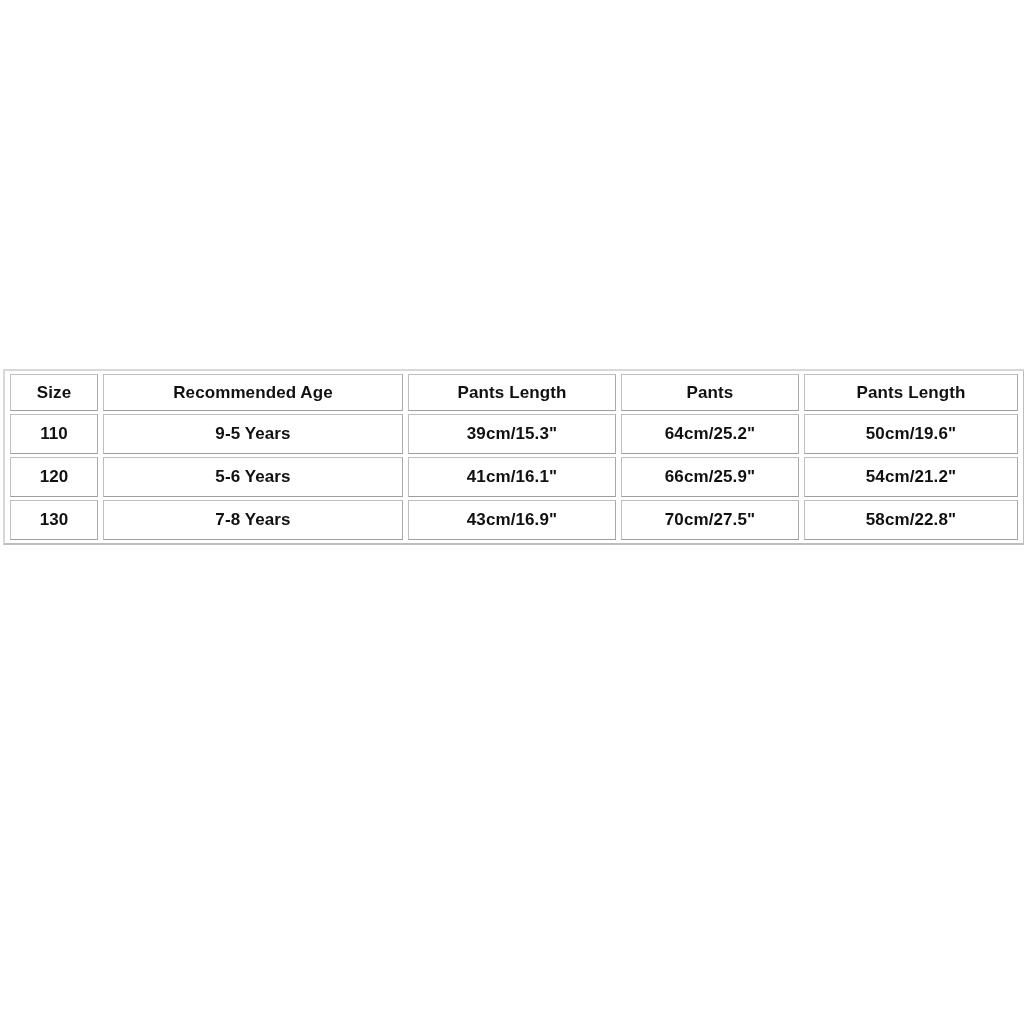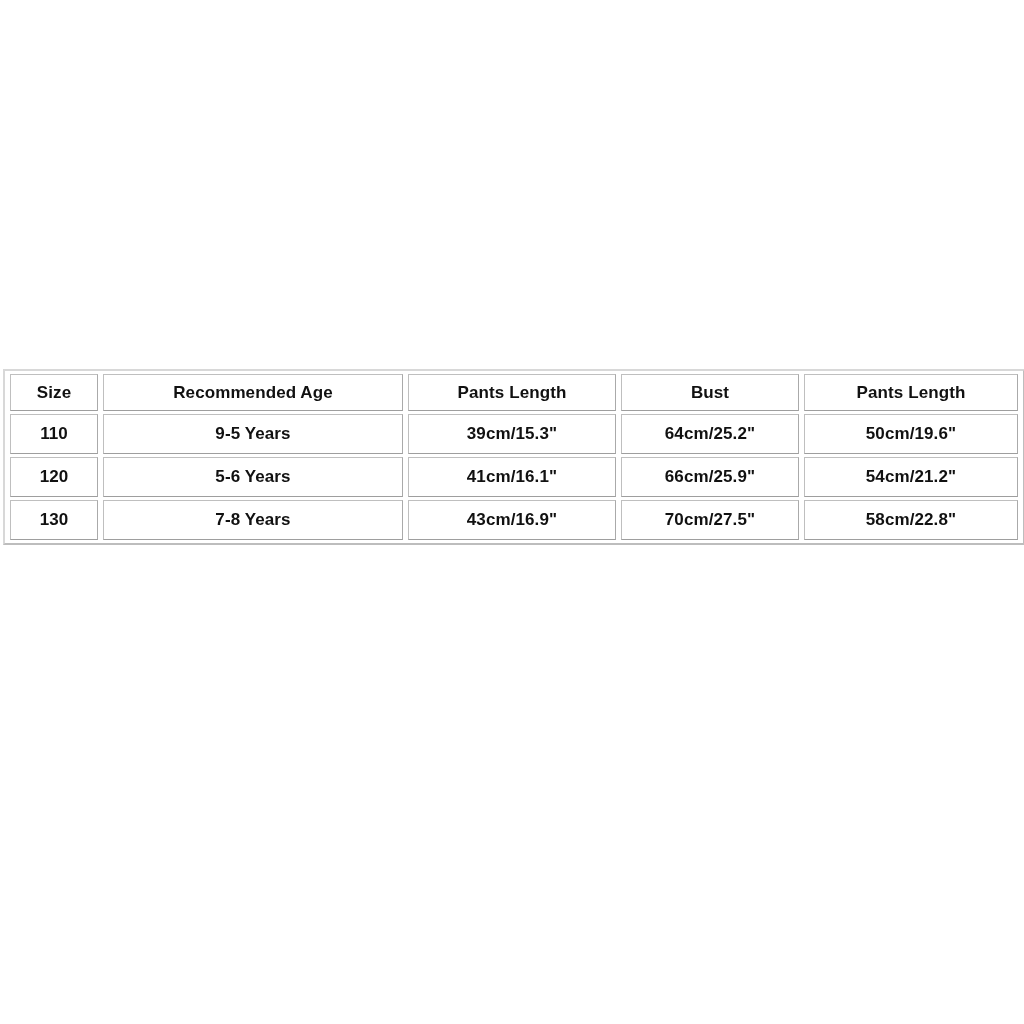--- a/index.html
+++ b/index.html
@@ -89,21 +89,21 @@
       <col class="c-age">
       <col class="c-tops">
       <col class="c-bust">
       <col class="c-pants">
     </colgroup>
     <thead>
       <tr>
         <th>Size</th>
         <th>Recommended Age</th>
         <th>Pants Length</th>
-        <th>Bust</th>
+        <th>Pants</th>
         <th>Pants Length</th>
       </tr>
     </thead>
     <tbody>
       <tr>
         <td class="cell-size">110</td>
         <td>9-5 Years</td>
         <td>39cm/15.3"</td>
         <td>64cm/25.2"</td>
         <td>50cm/19.6"</td>

